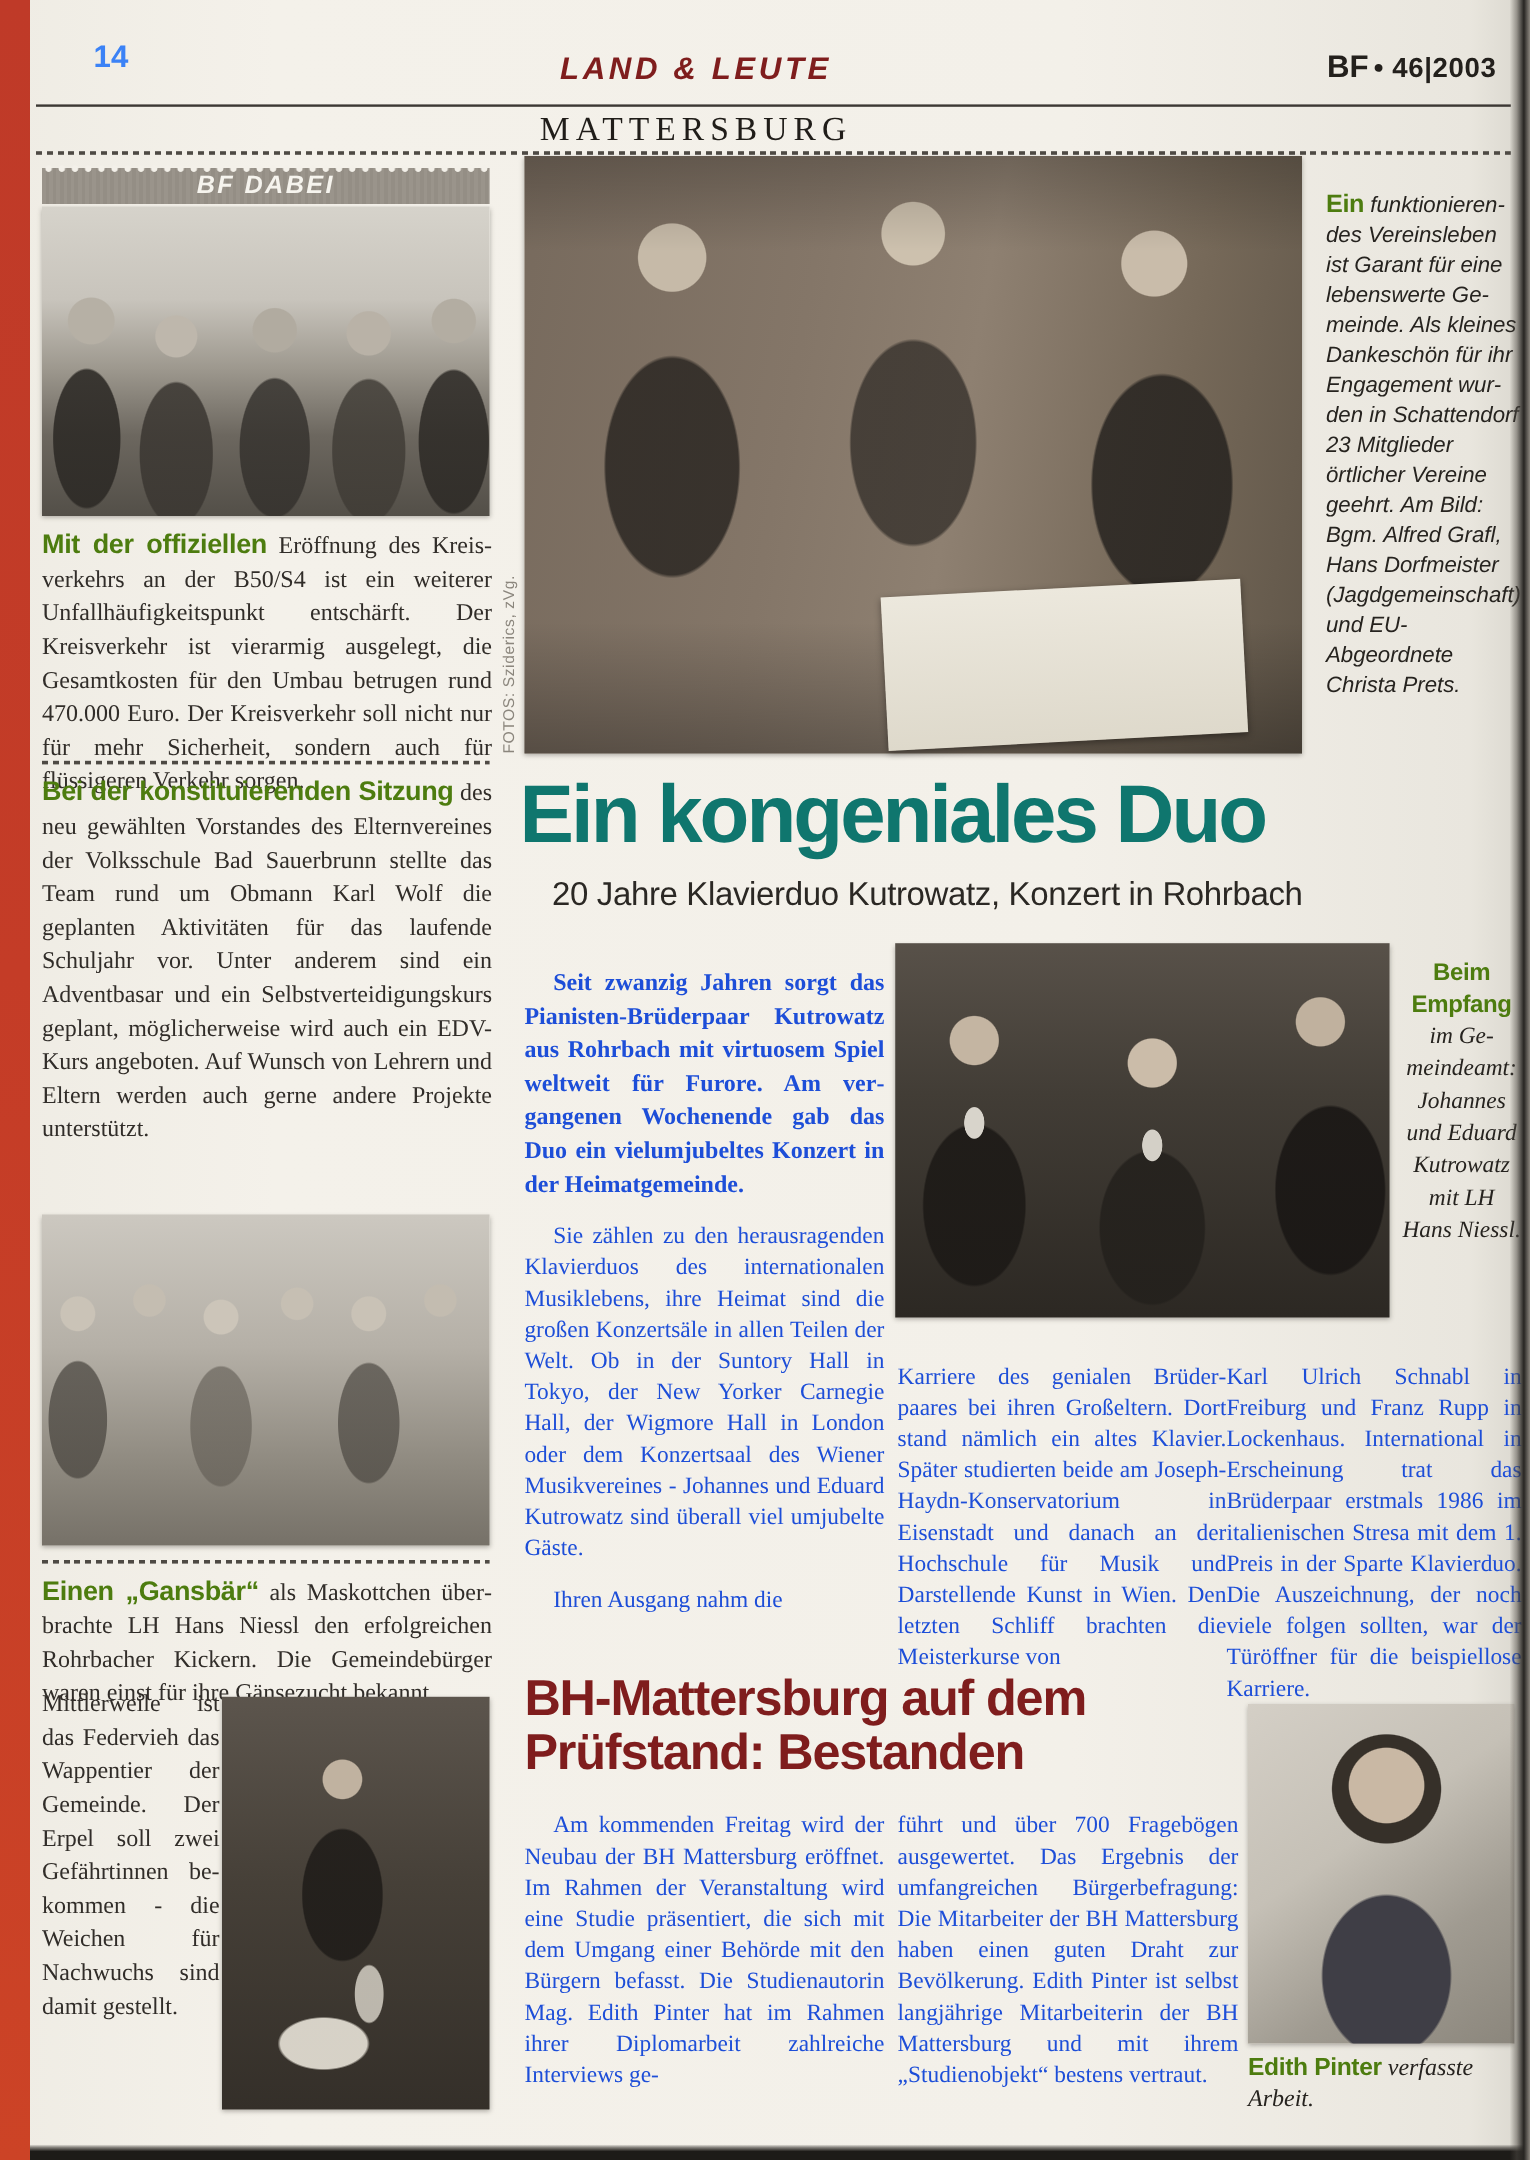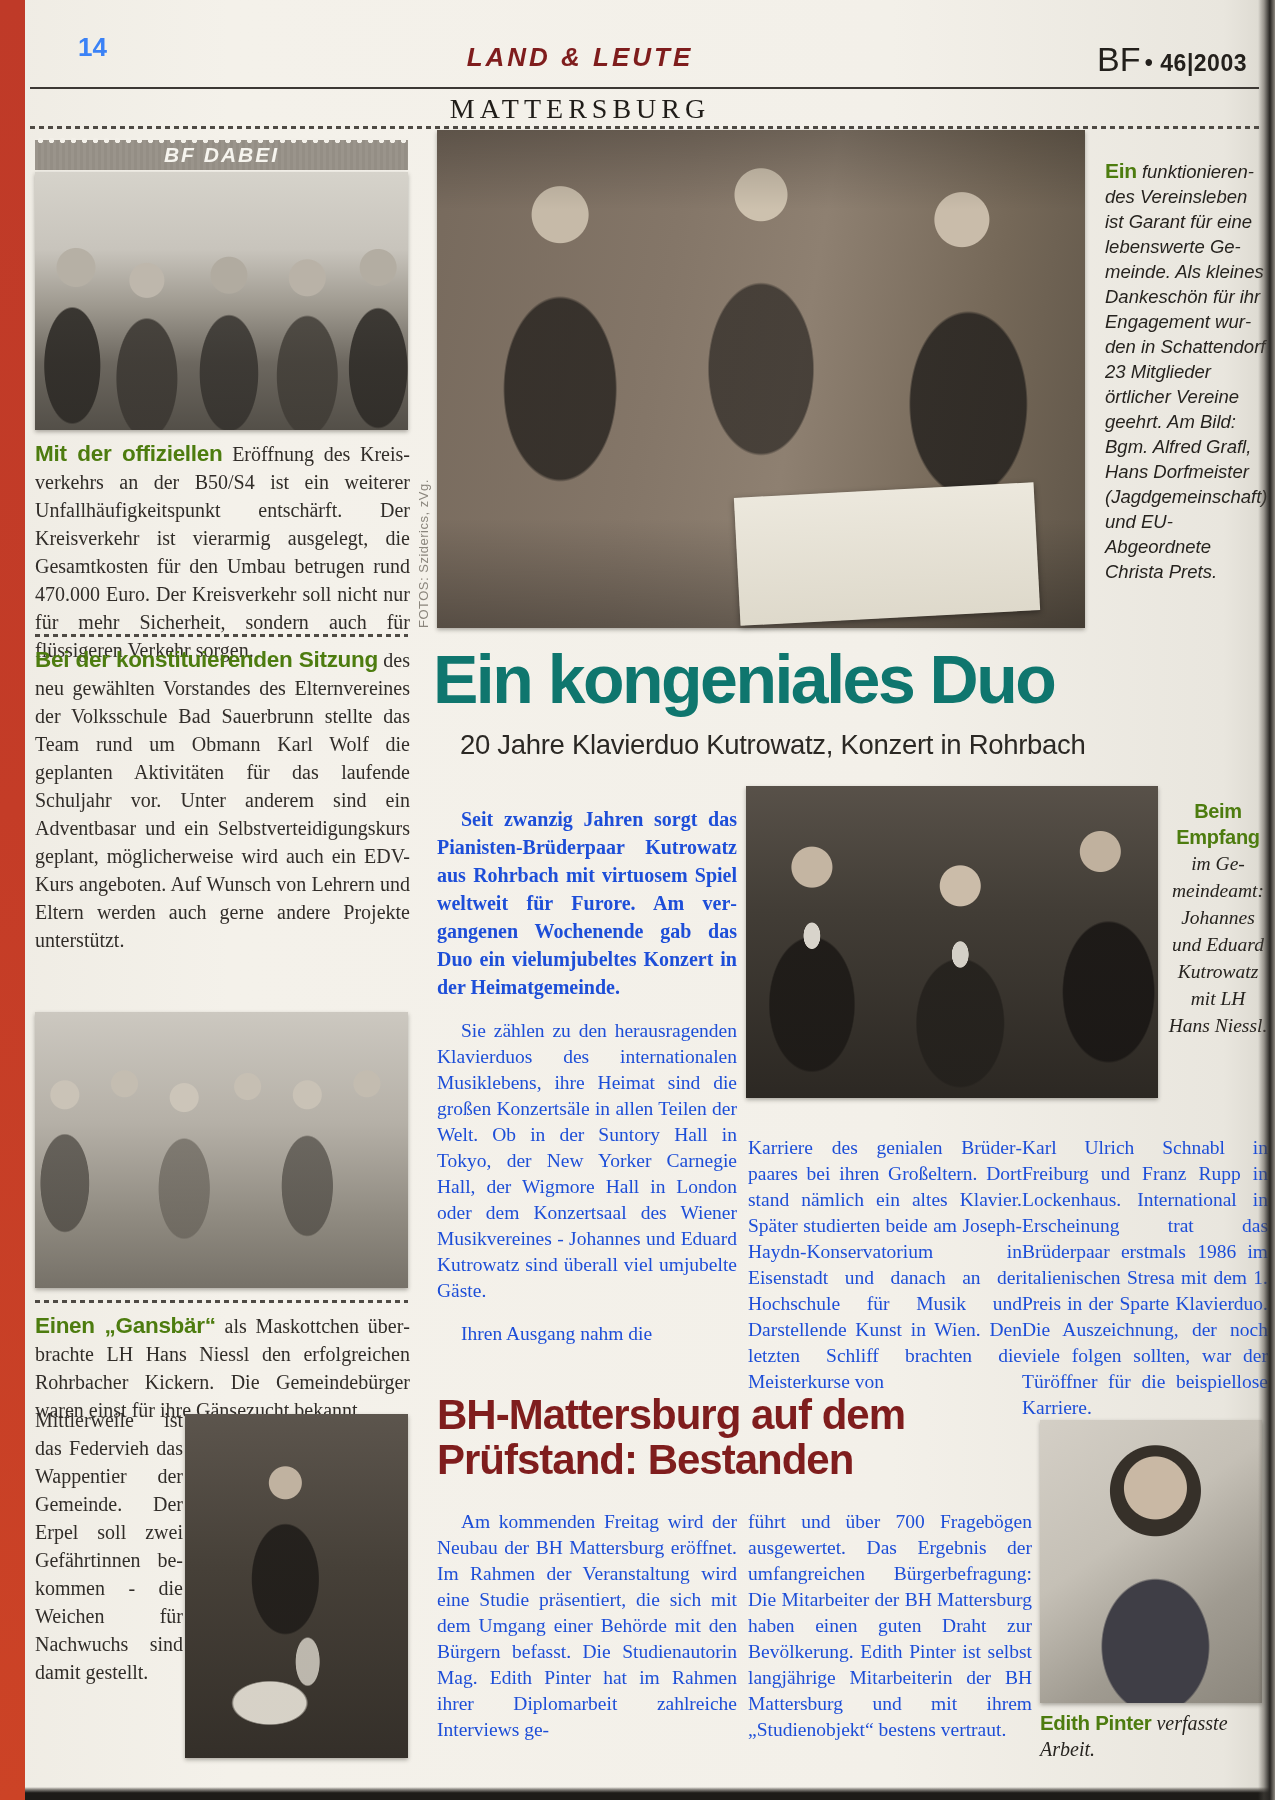--- a/index.html
+++ b/index.html
@@ -14,21 +14,21 @@
     background:linear-gradient(180deg,#bf3a28 0%,#c43c27 45%,#cc4326 100%);}
   .right-fold{right:0;top:0;width:17px;height:1800px;z-index:30;
     background:linear-gradient(90deg,rgba(110,105,98,0) 0%,rgba(80,76,70,.5) 35%,#272522 70%,#8d8880 100%);}
   .bottom-edge{left:25px;right:0;bottom:0;height:13px;z-index:25;
     background:linear-gradient(0deg,#1d1b18 55%,rgba(55,52,48,.55) 82%,rgba(0,0,0,0) 100%);}
   
   .page-num{left:37px;top:32px;font:700 26px/30px "Liberation Sans",sans-serif;color:#3b82f6;margin-left:41px;}
   .section-title{left:30px;top:42px;width:1100px;text-align:center;
     font:700 italic 26px/30px "Liberation Sans",sans-serif;color:#7f1d1d;letter-spacing:3px;}
   .issue{right:28px;top:40px;text-align:right;font-family:"Liberation Sans",sans-serif;color:#23201c;}
-  .issue .brand{font-weight:400;font-size:34px;}
+  .issue .brand{font-weight:700;font-size:26px;}
   .issue .no{font-weight:700;font-size:23px;letter-spacing:.5px;}
   .header-rule{left:30px;right:16px;top:87px;height:2px;background:#3c3834;}
   .region-title{left:30px;top:93px;width:1100px;text-align:center;
     font:400 28px/32px "Liberation Serif",serif;color:#201d19;letter-spacing:5px;}
   .dotted{height:3px;background:repeating-linear-gradient(90deg,#4e4a44 0 5px,rgba(0,0,0,0) 5px 9px);}
   .rule-top{left:30px;right:16px;top:126px;}
   .sep1{left:35px;width:373px;top:634px;}
   .sep2{left:35px;width:373px;top:1300px;}
   
   .badge{left:35px;top:140px;width:373px;height:30px;

